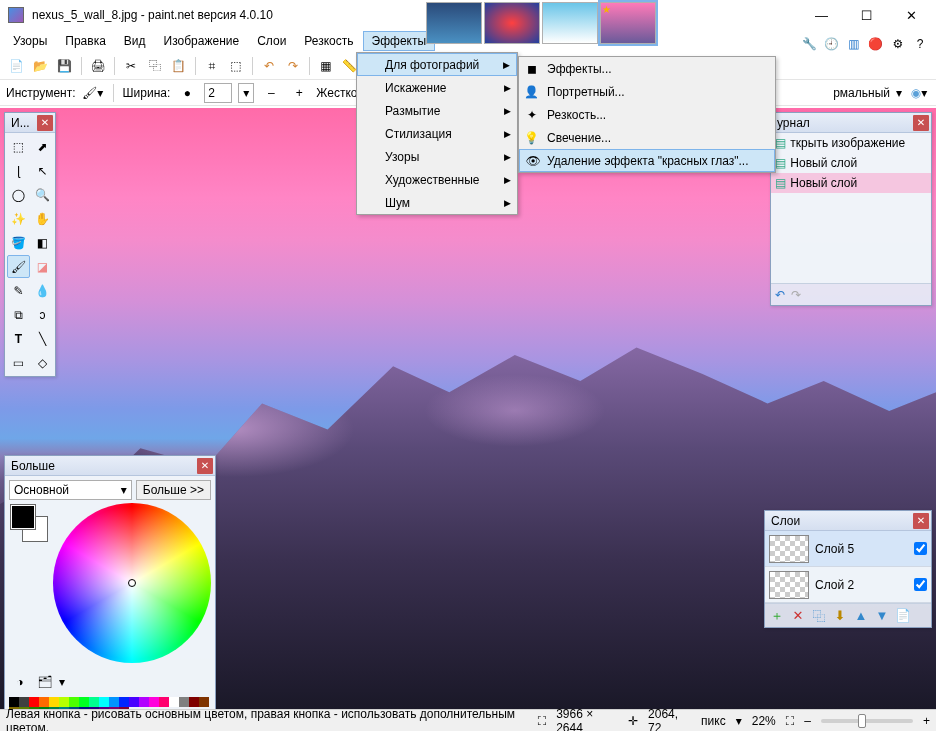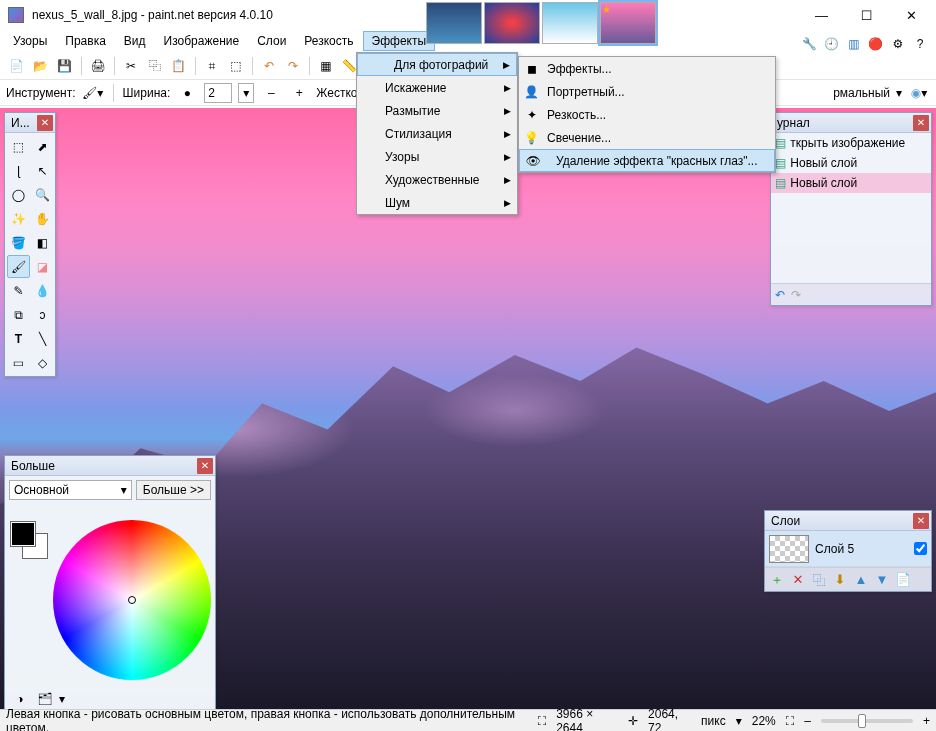--- a/index.html
+++ b/index.html
@@ -33,34 +33,34 @@
  position:relative;overflow:hidden}
 .mountain{position:absolute;bottom:0;left:0;right:0;height:62%;
  background:
   radial-gradient(ellipse 200px 80px at 25% 25%, rgba(255,200,255,0.5) 0%, transparent 60%),
   radial-gradient(ellipse 150px 60px at 55% 20%, rgba(230,180,240,0.4) 0%, transparent 60%),
   linear-gradient(to bottom, #8a6ba8 0%, #5a4a78 30%, #3a3050 60%, #1a1828 100%);
  clip-path:polygon(0 45%, 5% 38%, 10% 42%, 15% 30%, 22% 35%, 28% 18%, 35% 25%, 42% 8%, 48% 15%, 55% 5%, 62% 12%, 68% 3%, 75% 10%, 82% 18%, 88% 12%, 95% 20%, 100% 15%, 100% 100%, 0 100%)}
 
 .dropdown{position:absolute;background:#f0f0f0;border:1px solid #a0a0a0;box-shadow:2px 2px 4px rgba(0,0,0,.2);z-index:100}
 .dd-item{height:23px;display:flex;align-items:center;padding:0 20px 0 28px;position:relative;white-space:nowrap}
-.dd-item:hover,.dd-item.hover{background:#cde6f7;border:1px solid #7eb4ea;padding:0 19px 0 36px}
+.dd-item:hover,.dd-item.hover{background:#cde6f7;border:1px solid #7eb4ea;padding:0 19px 0 27px}
 .dd-item .arrow{position:absolute;right:6px;font-size:9px}
 .dd-item .ico{position:absolute;left:4px;width:18px;height:18px;display:flex;align-items:center;justify-content:center}
 
 .panel{position:absolute;background:rgba(230,235,245,0.93);border:1px solid #8aa0c0;box-shadow:1px 1px 3px rgba(0,0,0,.15)}
 .panel-head{height:20px;background:linear-gradient(#e8eef8,#d5dff0);display:flex;align-items:center;padding:0 2px 0 6px;font-size:11px;border-bottom:1px solid #b5c5dd}
 .panel-head .px{margin-left:auto;width:16px;height:16px;background:#c75050;color:#fff;display:flex;align-items:center;justify-content:center;font-size:10px;border-radius:1px}
 .tools-panel{top:112px;left:4px;width:52px}
 .tools-grid{display:grid;grid-template-columns:1fr 1fr;gap:1px;padding:2px;background:rgba(240,244,250,.9)}
 .tool{width:23px;height:23px;display:flex;align-items:center;justify-content:center;border:1px solid transparent;border-radius:2px}
 .tool.active{background:#cde6f7;border-color:#7eb4ea}
 .palette-panel{top:455px;left:4px;width:212px}
 .pal-body{padding:4px;background:rgba(240,244,250,.92)}
-.pal-row{display:flex;gap:4px;align-items:center;margin-bottom:20px}
+.pal-row{display:flex;gap:4px;align-items:center;margin-bottom:3px}
 .pal-combo{flex:1;height:20px;border:1px solid #adadad;background:#fff;display:flex;align-items:center;padding:0 4px;justify-content:space-between}
 .pal-more{height:20px;border:1px solid #adadad;background:#f0f0f0;padding:0 6px;display:flex;align-items:center}
 .swatch-main{position:relative;width:36px;height:36px;margin:2px 0 6px 2px}
 .swatch-main .fg{position:absolute;top:0;left:0;width:24px;height:24px;background:#000;border:1px solid #fff;outline:1px solid #666;z-index:2}
 .swatch-main .bg{position:absolute;bottom:0;right:0;width:24px;height:24px;background:#fff;border:1px solid #fff;outline:1px solid #666}
 .wheel{width:160px;height:160px;border-radius:50%;margin:0 auto 6px;position:relative;
  background:conic-gradient(red,#ff8000,yellow,#80ff00,lime,#00ff80,cyan,#0080ff,blue,#8000ff,magenta,#ff0080,red)}
 .wheel::after{content:"";position:absolute;inset:0;border-radius:50%;background:radial-gradient(circle,#fff 0%,rgba(255,255,255,0)68%)}
 .wheel .mark{position:absolute;top:50%;left:50%;width:8px;height:8px;border:1px solid #000;border-radius:50%;transform:translate(-50%,-50%);z-index:2}
 .pal-bottom{display:flex;gap:3px;align-items:center;margin-top:2px}
@@ -371,20 +371,25 @@
   <div class="panel-head">
     <span>Слои</span>
     <div class="px">✕</div>
   </div>
   <div class="lay-body" id="laylist">
       <div class="lay-item sel">
         <div class="lay-thumb" style=""></div>
         <span style="flex:1">Слой 5</span>
         <input type="checkbox" checked="" style="">
       </div>
+      <div class="lay-item">
+        <div class="lay-thumb" style=""></div>
+        <span style="flex:1">Слой 2</span>
+        <input type="checkbox" checked="" style="">
+      </div>
     </div>
   <div class="lay-foot">
     <div class="lay-btn" style="color:#3a3">＋</div>
     <div class="lay-btn" style="color:#c33">✕</div>
     <div class="lay-btn" style="color:#38c">⿻</div>
     <div class="lay-btn" style="color:#b80">⬇</div>
     <div class="lay-btn" style="color:#38c">▲</div>
     <div class="lay-btn" style="color:#38c">▼</div>
     <div class="lay-btn">📄</div>
   </div>

